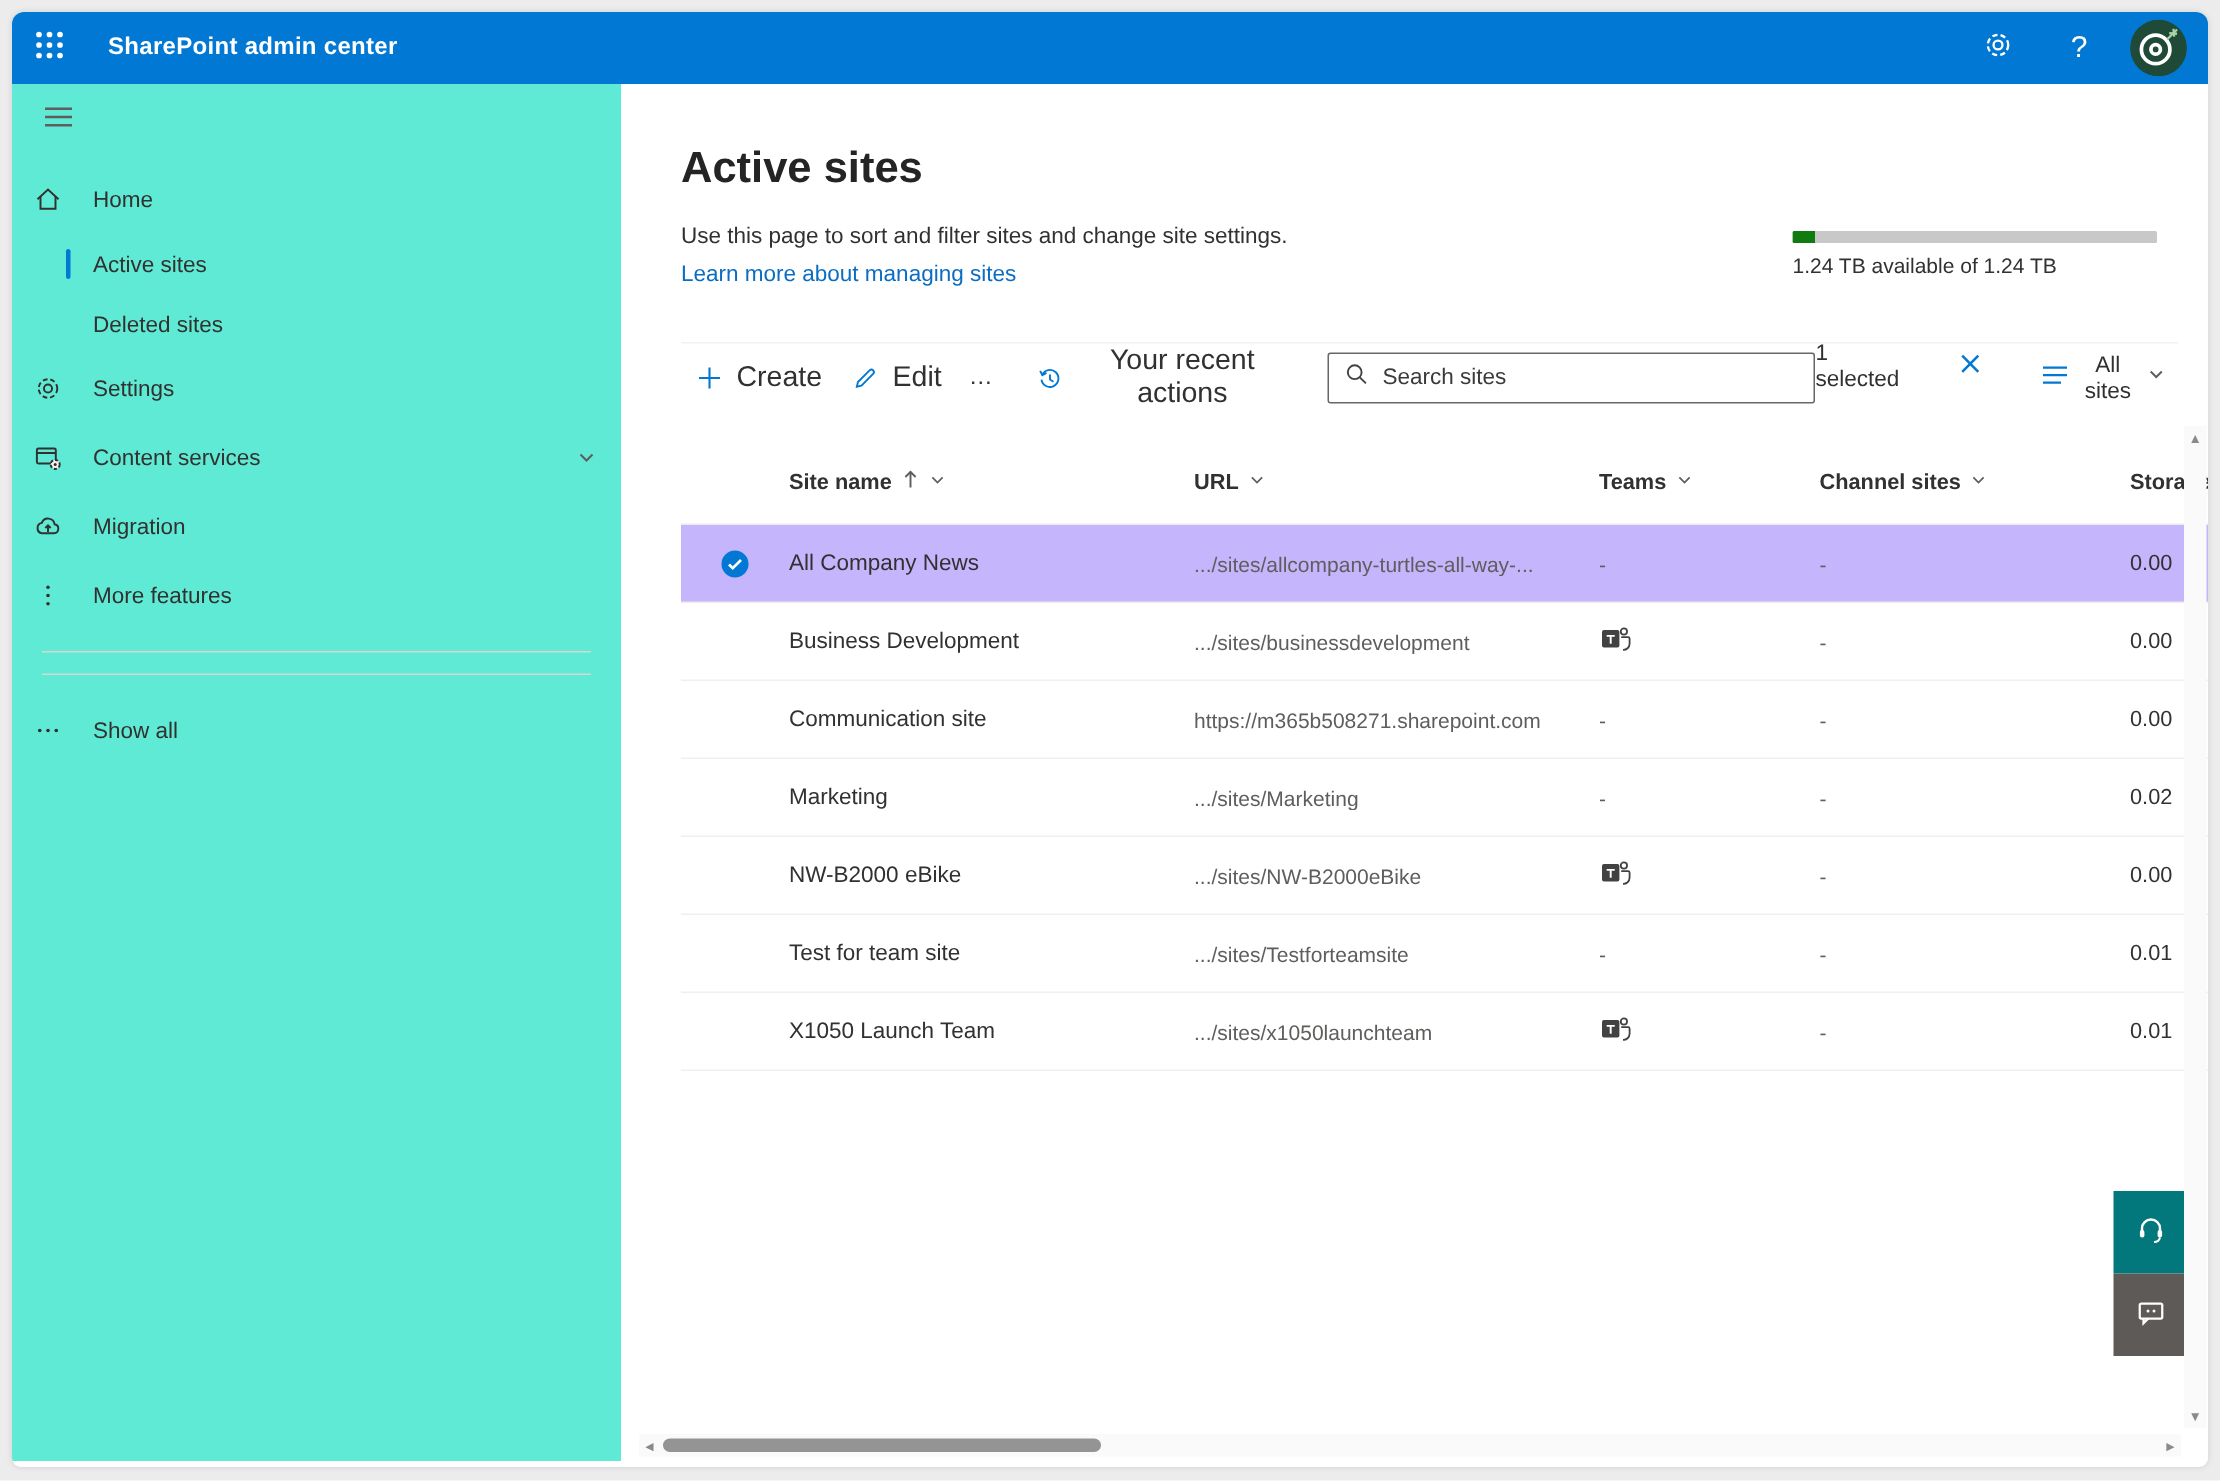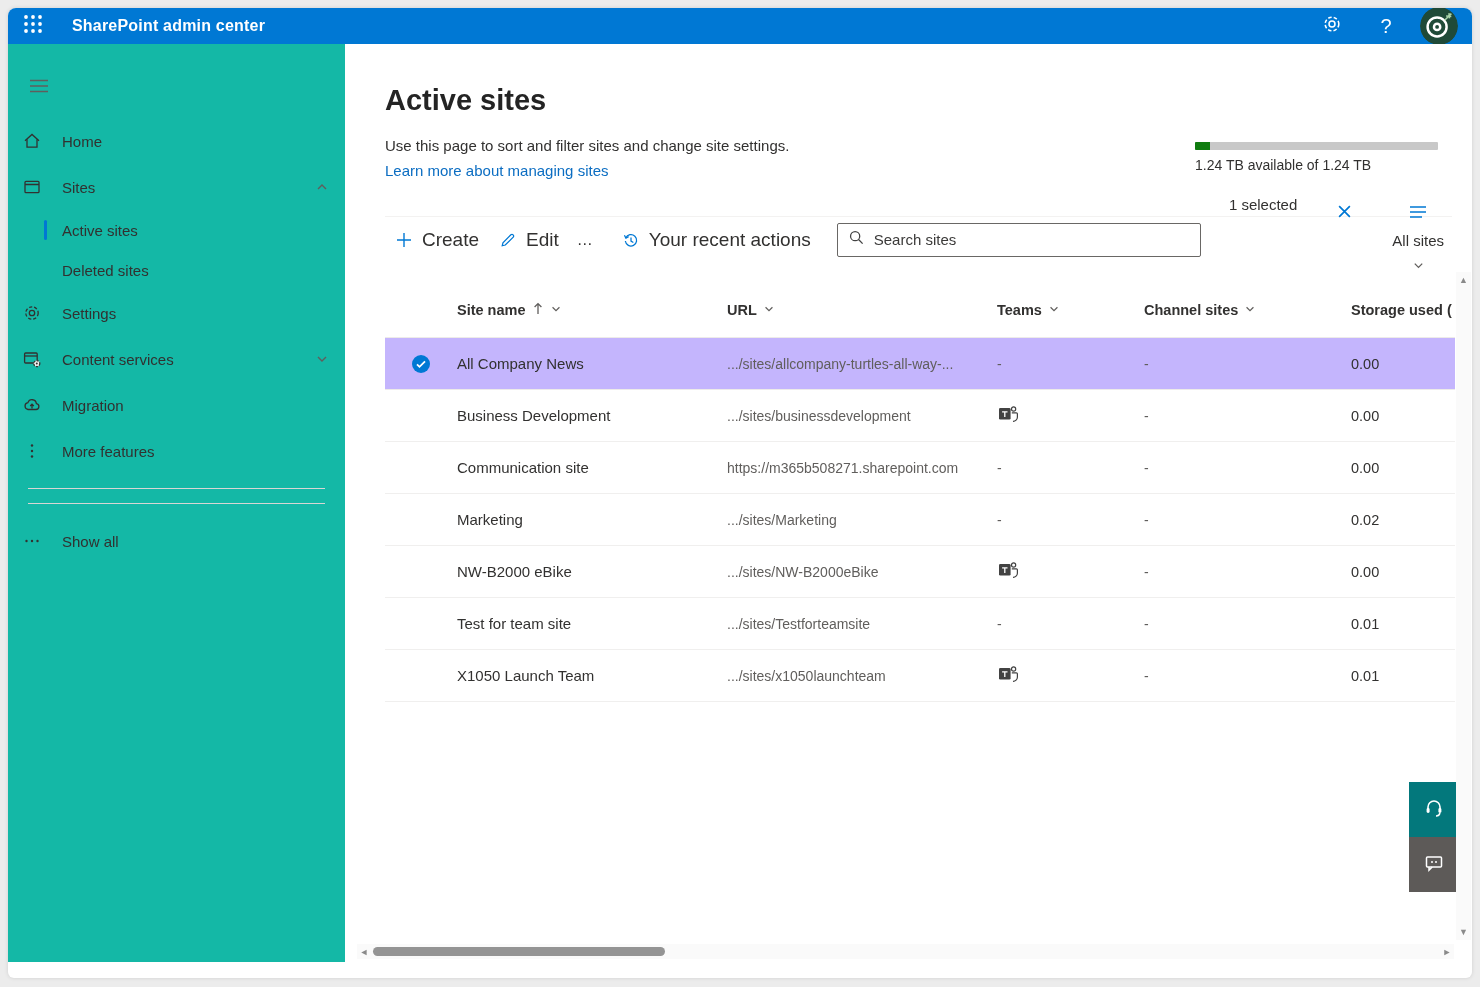--- a/index.html
+++ b/index.html
@@ -9,32 +9,32 @@
     background:#ececec;
     overflow:hidden;
   }
   .window {
     position:absolute; left:8px; top:8px; width:1464px; height:970px;
     background:#fff; border-radius:8px 8px 6px 6px; overflow:hidden;
     box-shadow:0 0 4px rgba(0,0,0,.12);
   }
   
   .topbar {
-    height:36px; background:#0078d4; color:#fff;
+    height:48px; background:#0078d4; color:#fff;
     display:flex; align-items:center;
   }
   .waffle-btn { width:50px; height:52px; display:flex; align-items:center; justify-content:center; cursor:pointer; }
   .topbar-title { font-size:16px; font-weight:700; letter-spacing:.2px; margin-left:14px; }
   .topbar-right { margin-left:auto; display:flex; align-items:center; gap:14px; padding-right:14px; }
   .topbar-iconbtn { width:40px; height:40px; display:flex; align-items:center; justify-content:center; cursor:pointer; }
   .help-glyph { font-size:20px; font-weight:400; color:#fff; }
   .avatar { width:38px; height:38px; border-radius:50%; overflow:hidden; cursor:pointer; }
   
   .shell { display:flex; height:918px; }
-  .sidebar { width:337px; background:#14b8a6; flex:none; position:relative; padding-top:24px; }
+  .sidebar { width:406px; background:#5eead4; flex:none; position:relative; padding-top:4px; }
   .main { flex:1; position:relative; background:#fff; overflow:hidden; }
   
   .hamburger { width:46px; height:40px; margin-left:8px; display:flex; align-items:center; justify-content:center; cursor:pointer; }
   .nav { margin-top:10px; }
   .nav-item {
     position:relative; height:46px; display:flex; align-items:center;
     padding-left:14px; padding-right:16px; cursor:pointer; color:#323130; font-size:15px;
   }
   .nav-sub { height:40px; }
   .nav-icon { width:20px; height:20px; flex:none; display:flex; align-items:center; justify-content:center; }
@@ -68,21 +68,21 @@
     display:flex; align-items:center; width:364px; height:34px; margin-left:16px;
     border:1px solid #696765; border-radius:2px; background:#fff; padding:0 10px; gap:9px;
   }
   .search-box input {
     border:none; outline:none; flex:1; font-family:inherit; font-size:15px; color:#323130; background:transparent;
   }
   .search-box input::placeholder { color:#3b3a39; opacity:1; }
   .tb-right { margin-left:auto; display:flex; align-items:flex-start; gap:24px; }
   .selected-count { font-size:15px; color:#323130; margin-right:8px; }
   .clear-btn, .filter-btn { display:flex; align-items:center; gap:9px; border:none; background:none;
-    font-family:inherit; font-size:15px; color:#323130; padding:8px 8px; cursor:pointer; border-radius:2px;flex-direction:column; }
+    font-family:inherit; font-size:15px; color:#323130; padding:8px 8px; cursor:pointer; border-radius:2px; }
   
   .table { position:absolute; left:40px; top:238px; width:1070px; }
   .trow { display:grid; grid-template-columns:72px 270px 270px 147px 207px 1fr; align-items:center; }
   .thead { height:56px; border-bottom:1px solid #edebe9; }
   .th { font-size:14.5px; font-weight:700; color:#323130; display:flex; align-items:center; gap:6px;
     white-space:nowrap; overflow:hidden; cursor:pointer; }
   .tbody .trow { height:52px; border-bottom:1px solid #f0efee; cursor:pointer; }
   .tbody .trow.selected { background:#c4b5fd; border-bottom-color:#edebe9; }
   .cell { font-size:14.5px; color:#323130; white-space:nowrap; overflow:hidden; }
   .cell-check { display:flex; justify-content:center; }
@@ -174,34 +174,20 @@
       <div class="nav">
         <div class="nav-item">
           <span class="nav-icon">
             <svg width="20" height="20" viewBox="0 0 20 20" fill="none" stroke="#323130" stroke-width="1.3">
                 <path d="M3 9.8 L10 3.4 L17 9.8"></path>
                 <path d="M5 8.2 V16.2 H15 V8.2"></path>
               </svg>
           </span>
           <span class="nav-label">Home</span>
         </div>
-        <div class="nav-item">
-          <span class="nav-icon">
-            <svg width="20" height="20" viewBox="0 0 20 20" fill="none" stroke="#323130" stroke-width="1.3">
-                <rect x="3" y="4.3" width="14" height="11.4" rx="1"></rect>
-                <path d="M3 7.5 H17"></path>
-              </svg>
-          </span>
-          <span class="nav-label">Sites</span>
-          <span class="nav-chevron">
-            <svg width="14" height="14" viewBox="0 0 14 14" fill="none" stroke="#605e5c" stroke-width="1.4">
-                <path d="M3 9 L7 5 L11 9"></path>
-              </svg>
-          </span>
-        </div>
         <div class="nav-item nav-sub">
           <div class="sel-bar" style="top:10px;"></div>
           <span class="nav-label">Active sites</span>
         </div>
         <div class="nav-item nav-sub">
           <span class="nav-label">Deleted sites</span>
         </div>
         <div class="nav-item">
           <span class="nav-icon">
             <svg width="20" height="20" viewBox="0 0 20 20" fill="none" stroke="#323130" stroke-width="1.3">

